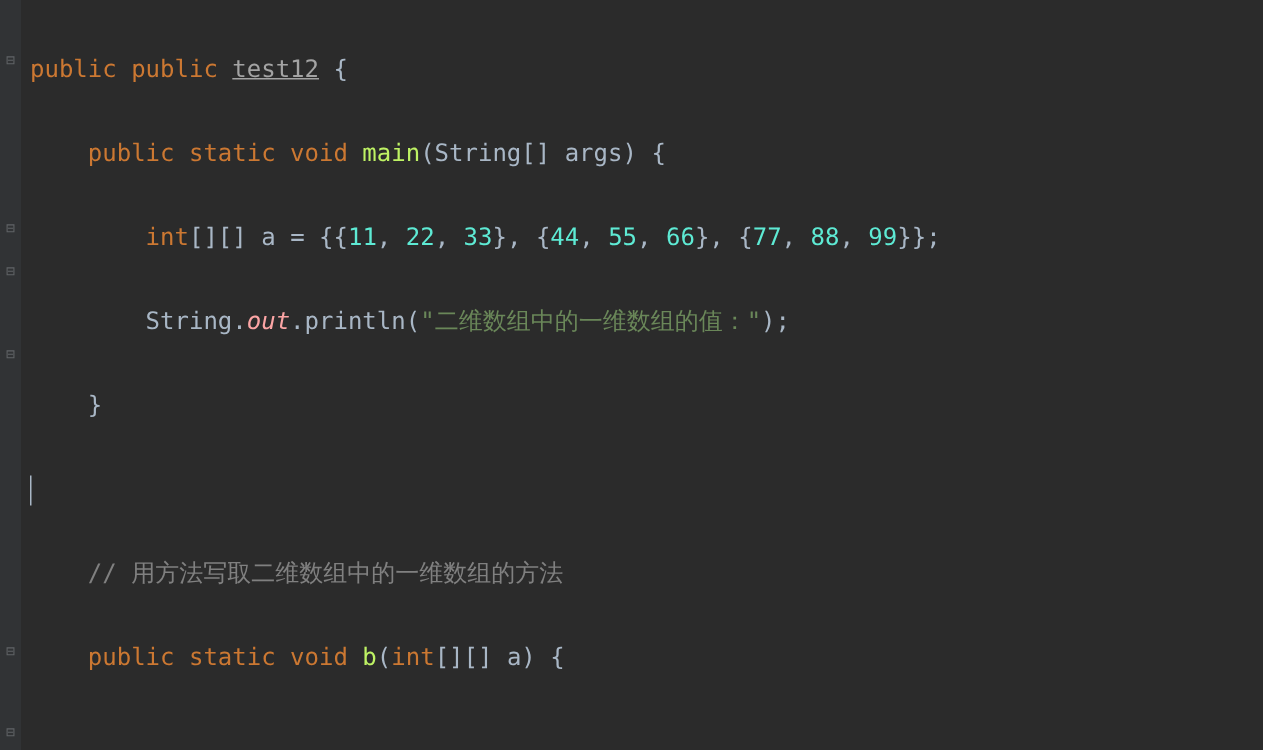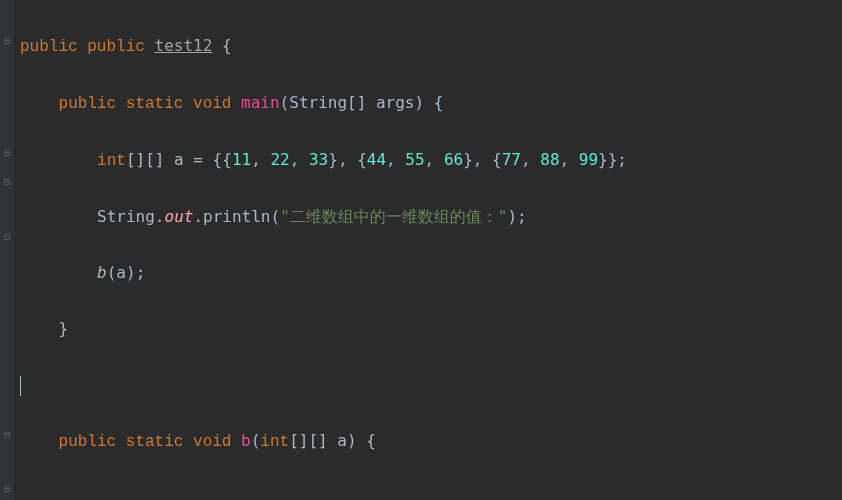--- a/index.html
+++ b/index.html
@@ -31,24 +31,24 @@
     cursor: pointer;
   }
   .code-area {
     flex: 1;
     padding: 4px 0 4px 6px;
     line-height: 28px;
     white-space: pre;
     position: relative;
   }
   .line { min-height: 28px; }
-  .kw { color: #cc7832; font-family: Liberation Mono, monospace; }
+  .kw { color: #cc7832; }
   .cls { color: #a3a3a3; text-decoration: underline; }
   .ident { color: #a9b7c6; }
-  .method { color: #ec4899; margin-top: 20px; }
+  .method { color: #bef264; margin-top: 20px; }
   .italic { font-style: italic; color: #fca5a5; }
   .italic-call { font-style: italic; color: #a9b7c6; }
   .num { color: #5eead4; }
   .str { color: #6a8759; }
   .comment { color: #808080; }
   .brace { color: #a9b7c6; }
   .op { color: #a9b7c6; }
   .cursor-line {
     border-left: 1px solid #a9b7c6;
     display: inline-block;
@@ -66,23 +66,23 @@
   <div class="fold-marker" style="top:232px;">⊟</div>
   <div class="fold-marker" style="top:430px;">⊟</div>
   <div class="fold-marker" style="top:484px;">⊟</div>
 </div>
 
 <div class="code-area">
 <div class="line"><span class="kw">public</span> <span class="kw">public</span> <span class="cls">test12</span> <span class="brace">{</span></div>
 <div class="line">    <span class="kw">public</span> <span class="kw">static</span> <span class="kw">void</span> <span class="method">main</span><span class="ident">(String[] args)</span> <span class="brace">{</span></div>
 <div class="line">        <span class="kw">int</span><span class="ident">[][]</span> <span class="ident">a</span> <span class="op">=</span> <span class="brace">{{</span><span class="num">11</span><span class="op">,</span> <span class="num">22</span><span class="op">,</span> <span class="num">33</span><span class="brace">}</span><span class="op">,</span> <span class="brace">{</span><span class="num">44</span><span class="op">,</span> <span class="num">55</span><span class="op">,</span> <span class="num">66</span><span class="brace">}</span><span class="op">,</span> <span class="brace">{</span><span class="num">77</span><span class="op">,</span> <span class="num">88</span><span class="op">,</span> <span class="num">99</span><span class="brace">}}</span><span class="op">;</span></div>
 <div class="line">        <span class="ident">String</span><span class="op">.</span><span class="italic">out</span><span class="op">.</span><span class="ident">println</span><span class="op">(</span><span class="str">"二维数组中的一维数组的值："</span><span class="op">)</span><span class="op">;</span></div>
-<div class="line">        <span class="italic-call">b</span><span class="op">(</span><span class="ident">a</span><span class="op">)</span><span class="op">;</span></div>
 <div class="line">    <span class="brace">}</span></div>
 <div class="line"><span class="cursor-line"></span></div>
+<div class="line">    <span class="comment">// 用方法写取二维数组中的一维数组的方法</span></div>
 <div class="line">    <span class="kw">public</span> <span class="kw">static</span> <span class="kw">void</span> <span class="method">b</span><span class="op">(</span><span class="kw">int</span><span class="ident">[][]</span> <span class="ident">a</span><span class="op">)</span> <span class="brace">{</span></div>
 
 
 
 
 
 
 
 
 </div>

